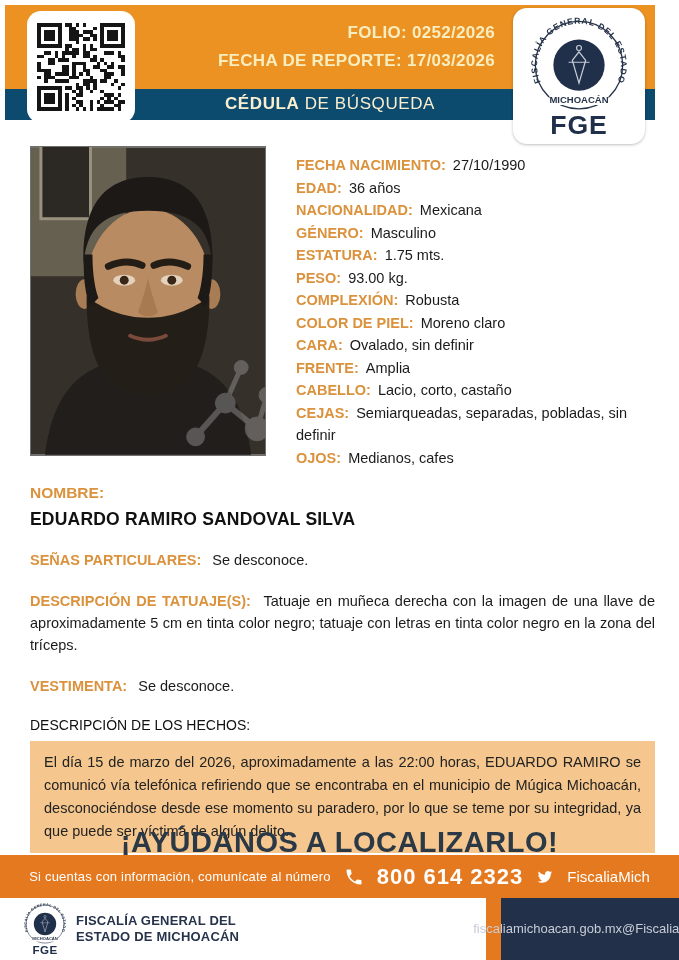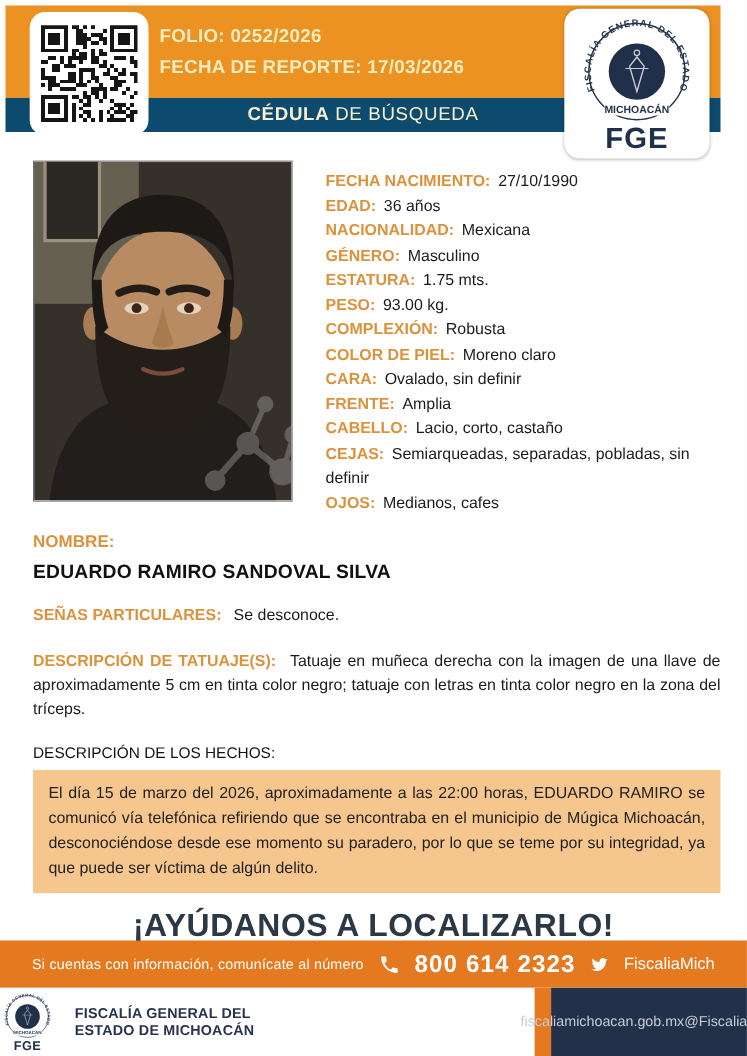--- a/index.html
+++ b/index.html
@@ -1,21 +1,21 @@
 <!DOCTYPE html>
 <html><head>
 <meta charset="utf-8">
 <style>
   html,body{margin:0;padding:0;background:#e9e9e9;}
   .page{position:relative;width:679px;height:960px;background:#ffffff;overflow:hidden;
         font-family:"Liberation Sans",sans-serif;margin:0 auto;}
   
   .hdr{position:relative;margin:5px 24px 0 5px;}
   .hdr-top{background:#EB9223;height:84px;}
-  .hdr-lines{padding:14px 160px 0 140px;text-align:left;color:#F8EDBE;font-weight:bold;
+  .hdr-lines{padding:14px 160px 0 140px;text-align:right;color:#F8EDBE;font-weight:bold;
              font-size:17px;line-height:28px;letter-spacing:.3px;}
   .cedula-band{background:#0c4a6e;height:31px;line-height:29px;text-align:center;
                color:#FAEED0;font-size:17px;letter-spacing:.6px;}
   .cedula-band .b{font-weight:bold;}
   .qr-box{position:absolute;left:22px;top:6px;width:108px;height:112px;background:#fff;
           border-radius:14px;display:flex;align-items:center;justify-content:center;z-index:3;}
   .logo-box{position:absolute;right:10px;top:3px;width:132px;height:136px;background:#fff;
             border-radius:14px;display:flex;align-items:center;justify-content:center;
             box-shadow:0 1px 3px rgba(0,0,0,.25);z-index:3;}
   .seal-lg{width:114px;height:133px;}
@@ -40,21 +40,21 @@
             font-weight:bold;color:#2B3946;letter-spacing:.5px;}
   
   .contact-band{position:absolute;left:0;right:0;bottom:62px;height:43px;background:#E5791F;
                 display:flex;align-items:center;justify-content:center;gap:13px;color:#fff;}
   .info{font-size:13px;letter-spacing:.2px;}
   .phone{font-size:22px;font-weight:bold;letter-spacing:1px;}
   .handle{font-size:15px;}
   .band-icon{display:inline-flex;align-items:center;}
   
   footer{position:absolute;left:0;right:0;bottom:0;height:62px;background:#fff;display:flex;}
-  .f-left{flex:1;display:flex;align-items:center;padding-left:0;gap:18px;}
+  .f-left{flex:1;display:flex;align-items:center;padding-left:20px;gap:6px;}
   .f-org{color:#26334A;font-weight:bold;font-size:13px;line-height:16.5px;letter-spacing:.2px;}
   .f-strip{width:15px;background:#E5791F;}
   .f-right{width:178px;background:#22304A;color:#C7CDD6;display:flex;flex-direction:row;
            align-items:center;justify-content:center;font-size:13px;line-height:20px;}
 </style>
 </head>
 <body>
 
 <div class="page">
 
@@ -175,20 +175,24 @@
     <p class="field">
       <span class="d-label">SEÑAS PARTICULARES:</span>
       <span class="d-value">Se desconoce.</span>
     </p>
 
     <p class="field">
       <span class="d-label">DESCRIPCIÓN DE TATUAJE(S):</span>
       <span class="d-value">Tatuaje en muñeca derecha con la imagen de una llave de aproximadamente 5 cm en tinta color negro; tatuaje con letras en tinta color negro en la zona del tríceps.</span>
     </p>
 
+    <p class="field">
+      <span class="d-label">VESTIMENTA:</span>
+      <span class="d-value">Se desconoce.</span>
+    </p>
 
     <section class="hechos">
       <div class="hechos-label">DESCRIPCIÓN DE LOS HECHOS:</div>
       <div class="hechos-box">El día 15 de marzo del 2026, aproximadamente a las 22:00 horas, EDUARDO RAMIRO se comunicó vía telefónica refiriendo que se encontraba en el municipio de Múgica Michoacán, desconociéndose desde ese momento su paradero, por lo que se teme por su integridad, ya que puede ser víctima de algún delito.</div>
     </section>
   </main>
 
   <div class="headline">¡AYÚDANOS A LOCALIZARLO!</div>
 
   <div class="contact-band">

